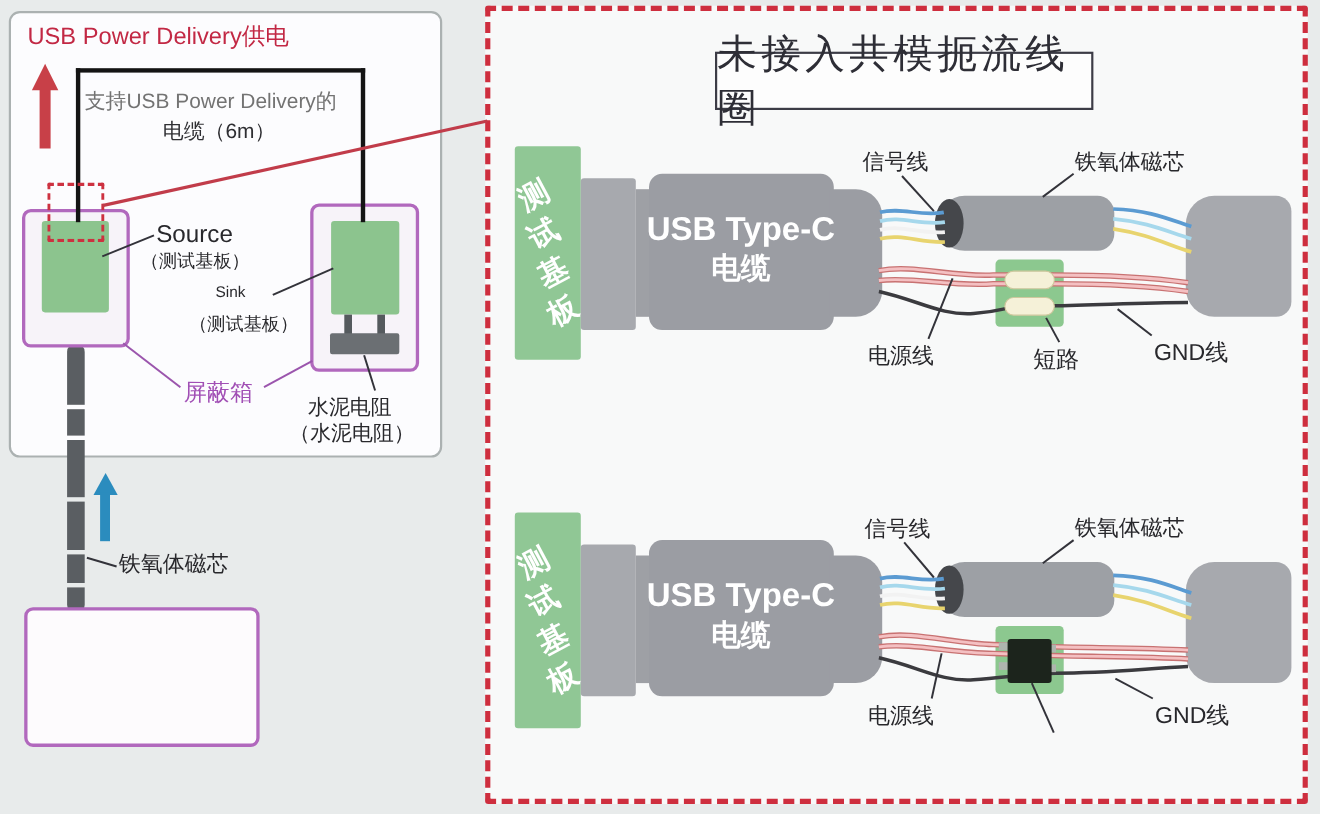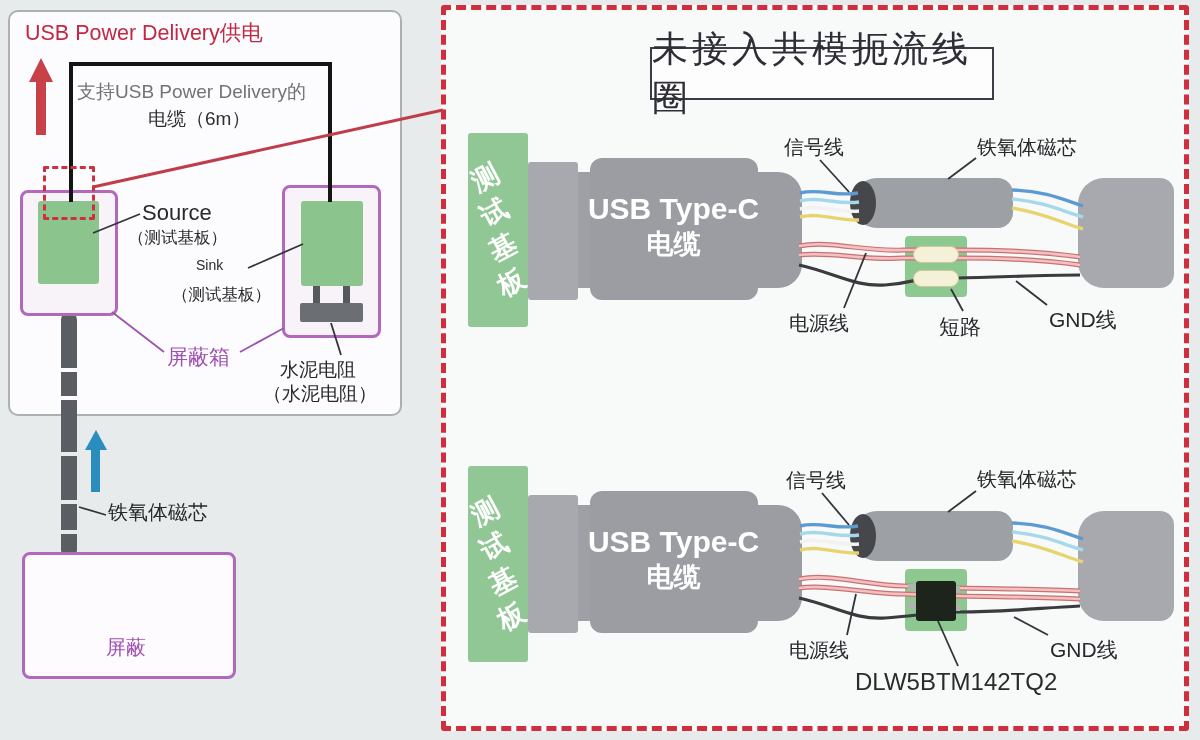--- a/index.html
+++ b/index.html
@@ -100,21 +100,20 @@
   <div class="abs notch" style="left:60px;top:396px;width:18px;height:4px;background:#fcfcfe;"></div>
   <div class="abs notch" style="left:60px;top:452px;width:18px;height:4px;background:#e8ebeb;"></div>
   <div class="abs notch" style="left:60px;top:500px;width:18px;height:4px;background:#e8ebeb;"></div>
   <div class="abs notch" style="left:60px;top:530px;width:18px;height:4px;background:#e8ebeb;"></div>
 
   <div class="abs arrow-head" style="left:85px;top:430px;border-left:11px solid transparent;border-right:11px solid transparent;border-bottom:20px solid #2b8cbe;"></div>
   <div class="abs arrow-shaft" style="left:91px;top:448px;width:9px;height:44px;background:#2b8cbe;"></div>
   <div class="lbl" style="left:108px;top:499px;font-size:20px;">铁氧体磁芯</div>
 
   <div class="abs" style="left:22px;top:552px;width:208px;height:121px;background:#fdfbfd;border:3px solid #b168bd;border-radius:8px;z-index:10;"></div>
-  <div class="lbl" style="left:22px;top:634px;width:208px;text-align:center;font-size:20px;color:#a14fb5;">屏蔽</div>
 
   <div class="abs titlebox" style="left:650px;top:47px;width:340px;height:49px;">未接入共模扼流线圈</div>
 
   <div class="abs rboard" style="left:468px;top:133px;width:60px;height:194px;">
     <span>
         <span style="display: block; color: rgb(255, 255, 255); font-weight: bold; font-size: 27px; line-height: 36px; transform: rotate(-14deg);">测</span>
         <span style="display: block; color: rgb(255, 255, 255); font-weight: bold; font-size: 27px; line-height: 36px; transform: rotate(-14deg);">试</span>
         <span style="display: block; color: rgb(255, 255, 255); font-weight: bold; font-size: 27px; line-height: 36px; transform: rotate(-14deg);">基</span>
         <span style="display: block; color: rgb(255, 255, 255); font-weight: bold; font-size: 27px; line-height: 36px; transform: rotate(-14deg);">板</span>
       </span>
@@ -168,21 +167,20 @@
   <div class="abs chip-pad" style="left:908px;top:584px;width:10px;height:7px;"></div>
   <div class="abs chip-pad" style="left:908px;top:602px;width:10px;height:7px;"></div>
   <div class="abs chip-pad" style="left:950px;top:586px;width:10px;height:7px;"></div>
   <div class="abs chip-pad" style="left:950px;top:604px;width:10px;height:7px;"></div>
   <div class="abs chip" style="left:916px;top:581px;width:40px;height:40px;"></div>
 
   <div class="lbl" style="left:786px;top:467px;font-size:20px;">信号线</div>
   <div class="lbl" style="left:977px;top:466px;font-size:20px;">铁氧体磁芯</div>
   <div class="lbl" style="left:789px;top:637px;font-size:20px;">电源线</div>
   <div class="lbl" style="left:1050px;top:636px;font-size:21px;">GND线</div>
-  <div class="lbl" style="left:855px;top:668px;font-size:24px;color:#2b2b2b;">DLW5BTM142TQ2</div>
 
   <svg class="overlay" width="1200" height="740" viewBox="0 0 1200 740">
 
     <line x1="93" y1="187" x2="443" y2="110" stroke="#c13c4a" stroke-width="3"></line>
 
     <line x1="140" y1="214" x2="93" y2="233" stroke="#33333a" stroke-width="1.8"></line>
     <line x1="248" y1="268" x2="303" y2="244" stroke="#33333a" stroke-width="1.8"></line>
     <line x1="164" y1="352" x2="112" y2="312" stroke="#9b55ad" stroke-width="1.8"></line>
     <line x1="240" y1="352" x2="284" y2="328" stroke="#9b55ad" stroke-width="1.8"></line>
     <line x1="331" y1="323" x2="341" y2="355" stroke="#33333a" stroke-width="1.8"></line>

